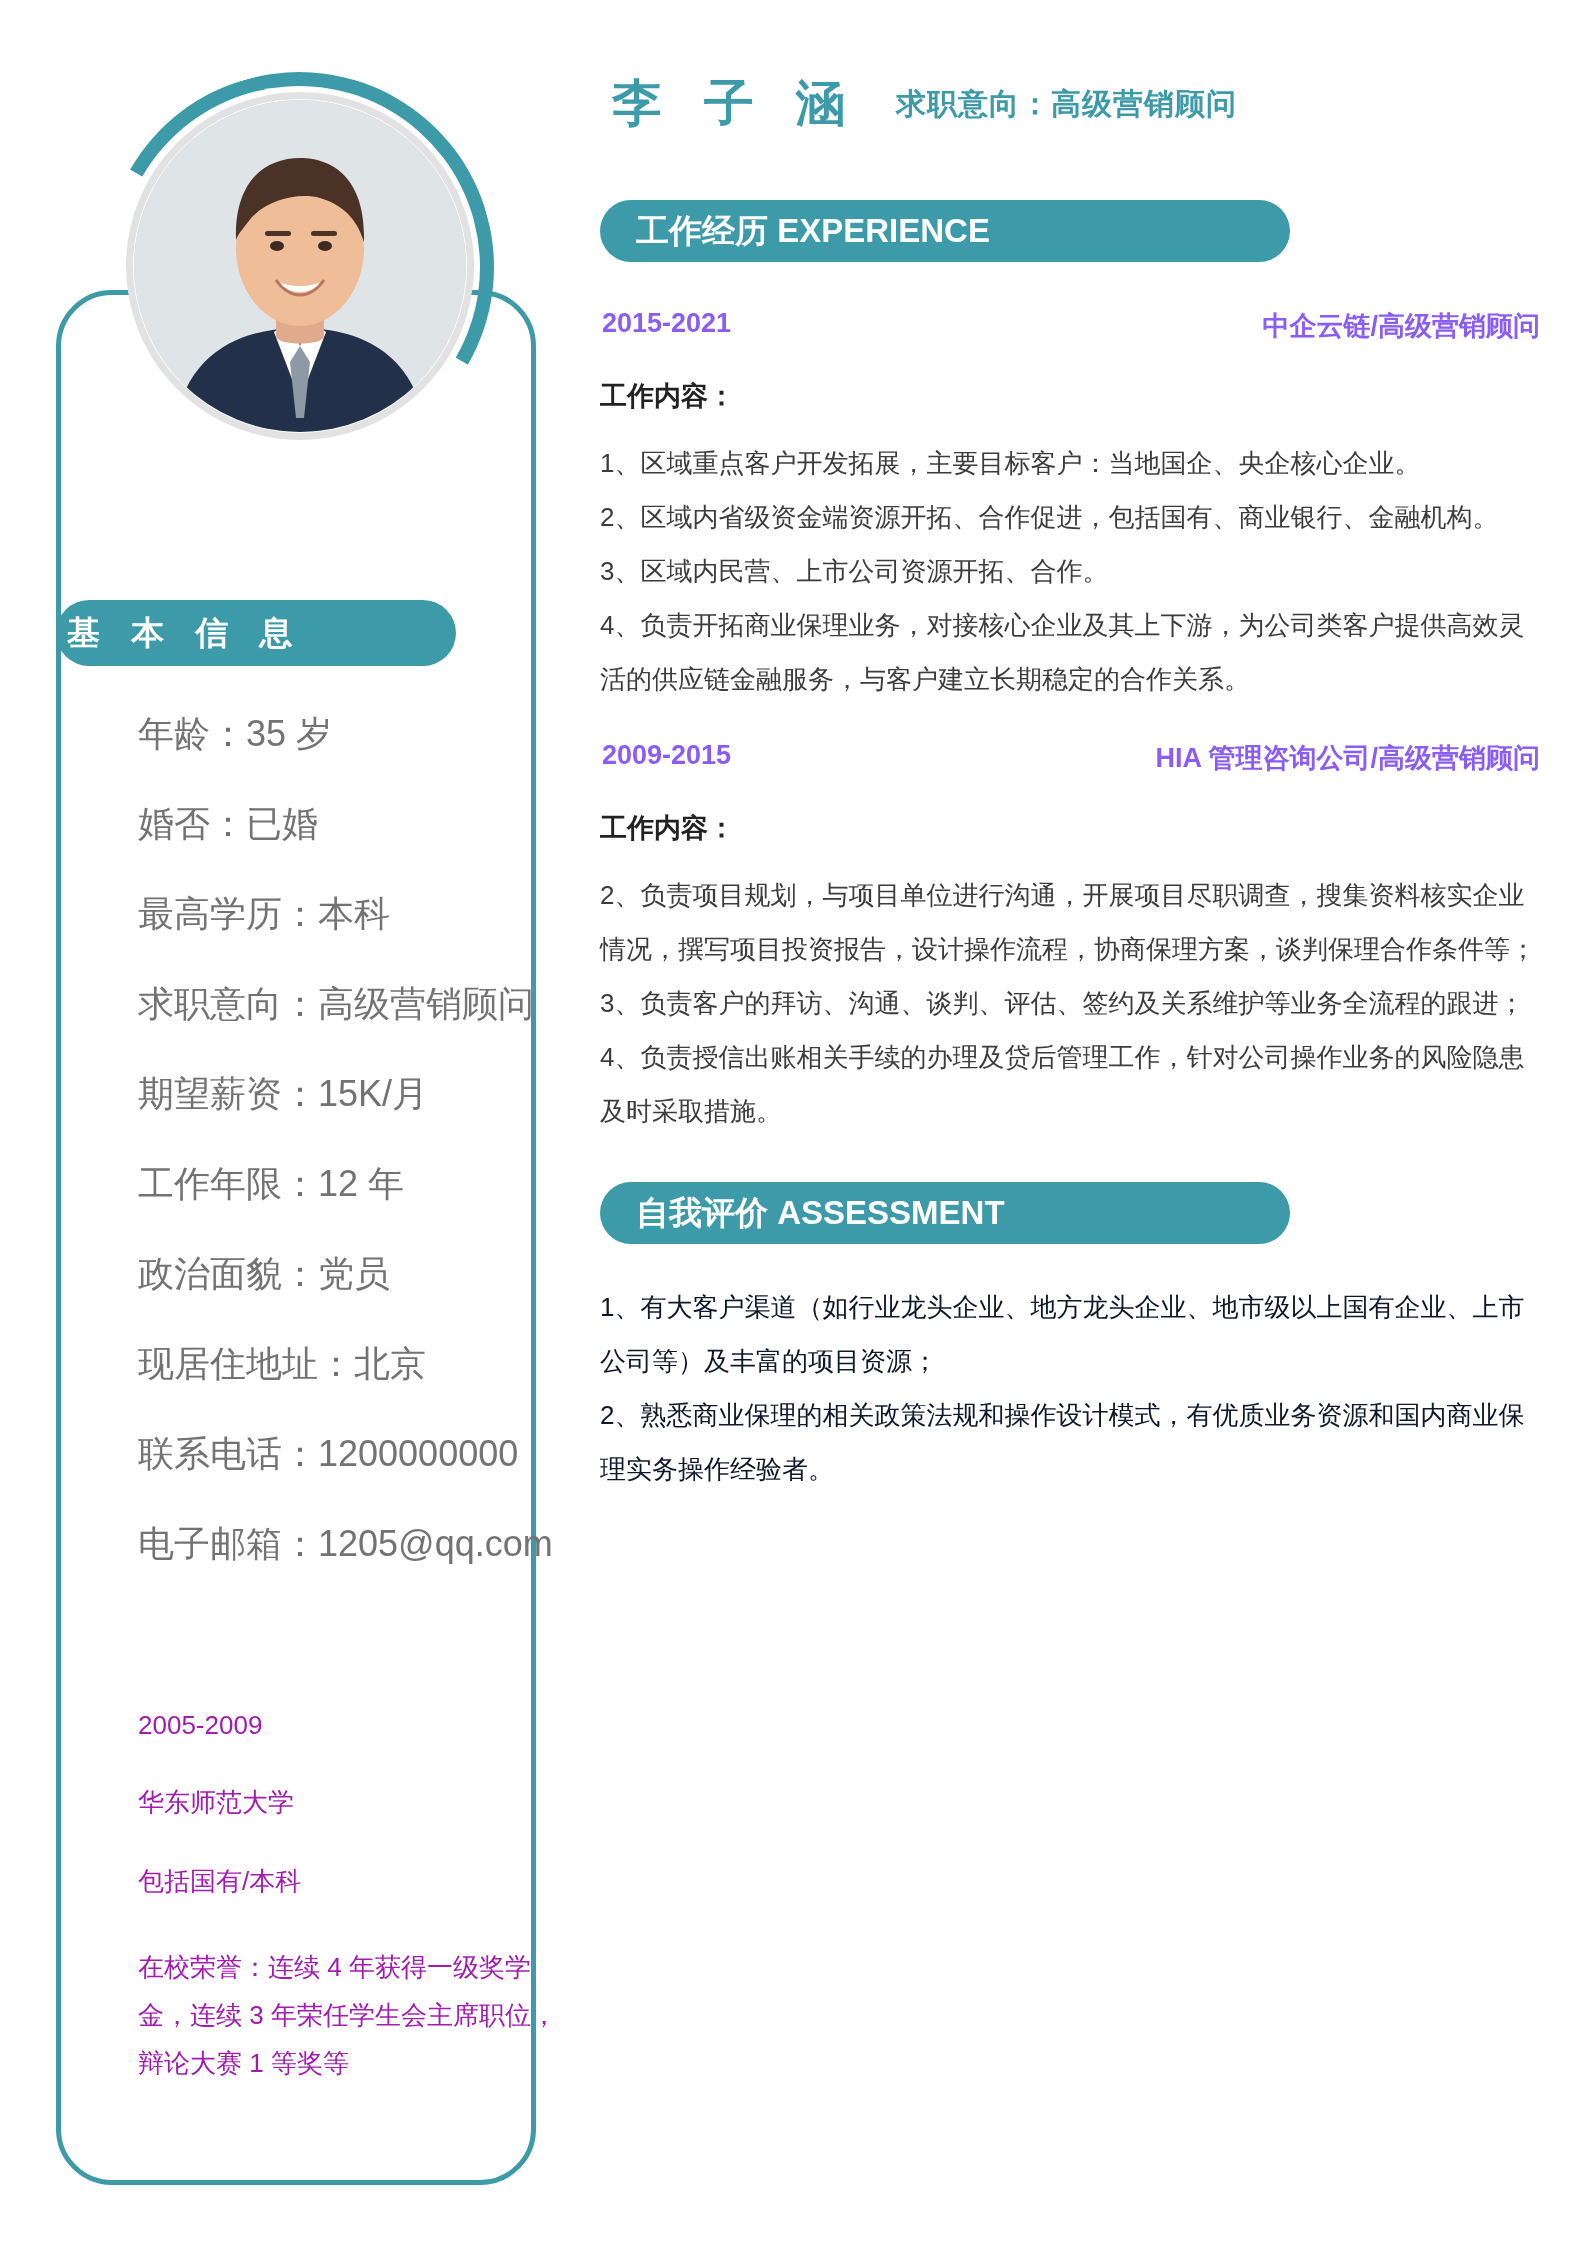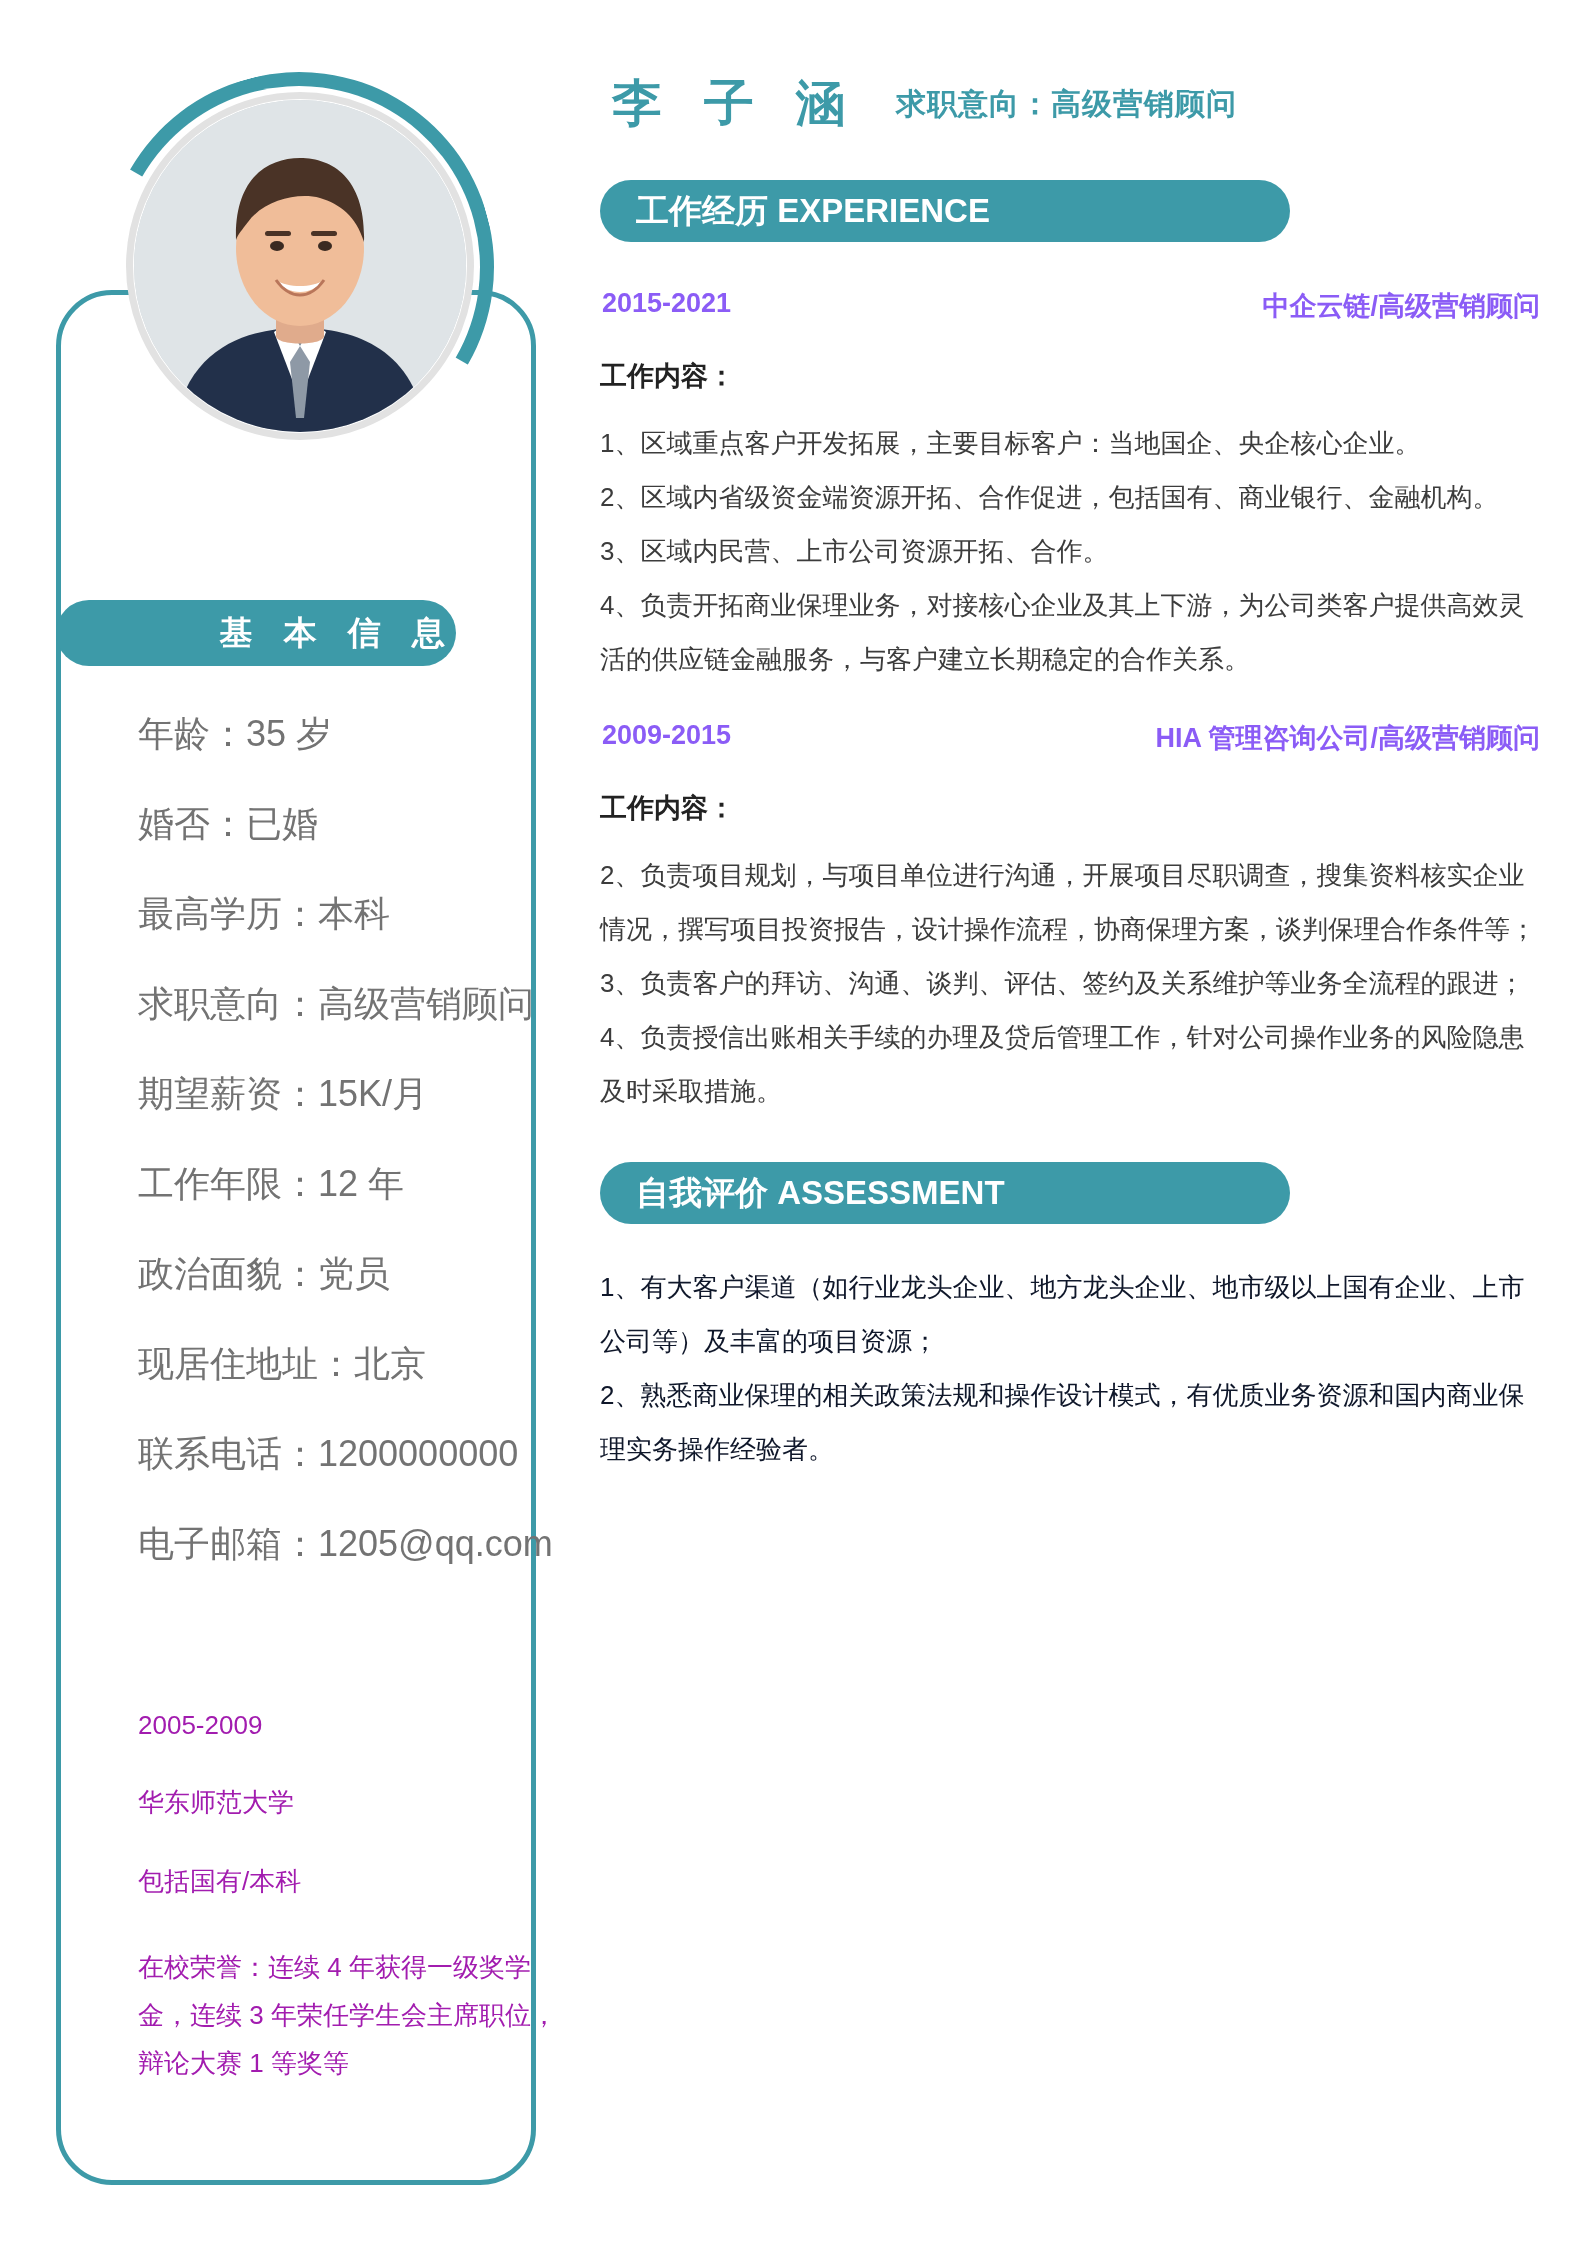--- a/index.html
+++ b/index.html
@@ -106,21 +106,21 @@
     width: 150px; height: 66px;
     background: #74bac4;
     border-radius: 33px;
     z-index: -1;
   }
   .pill .pill-text {
     position: absolute;
     left: 0; top: 0;
     width: 400px; height: 66px;
     line-height: 66px;
-    text-align: right;
+    text-align: left;
     color: #ffffff;
     font-size: 33px;
     letter-spacing: 11px;
     text-indent: 11px;
     font-weight: bold;
   }
 
   .basic-pill { position: absolute; left: 10px; top: 540px; }
   .edu-pill { position: absolute; left: 10px; top: 1540px; }
 
@@ -179,21 +179,21 @@
     font-size: 30px;
     font-weight: bold;
     color: #3d9aa8;
     letter-spacing: 1px;
   }
 
   .sec-head {
     position: relative;
     height: 74px;
     width: 800px;
-    margin-top: 20px;
+    margin-top: 40px;
   }
   .sec-head .bar-main {
     position: absolute;
     left: 0; top: 0;
     width: 690px; height: 62px;
     background: #3d9aa8;
     border-radius: 31px;
   }
   .sec-head .bar-fade {
     position: absolute;

